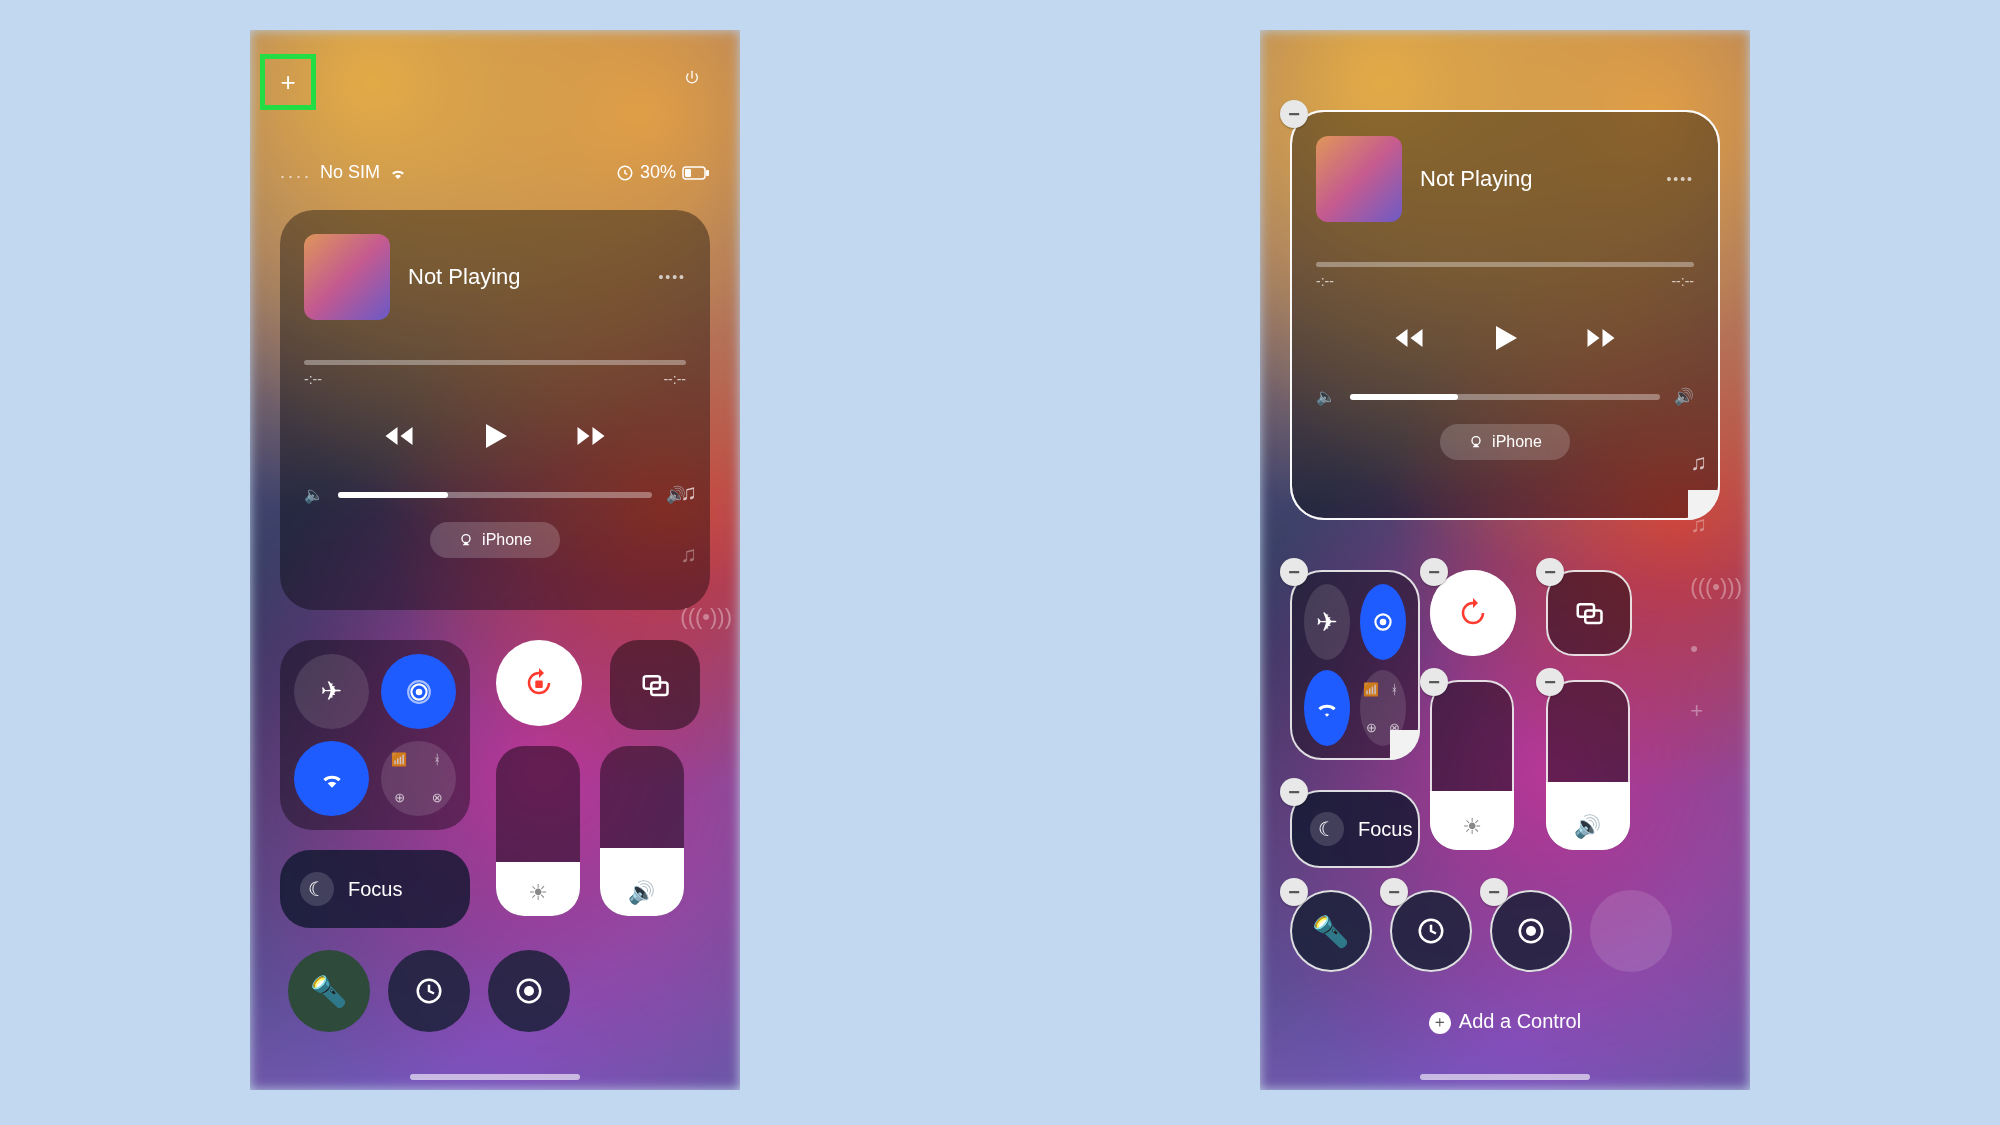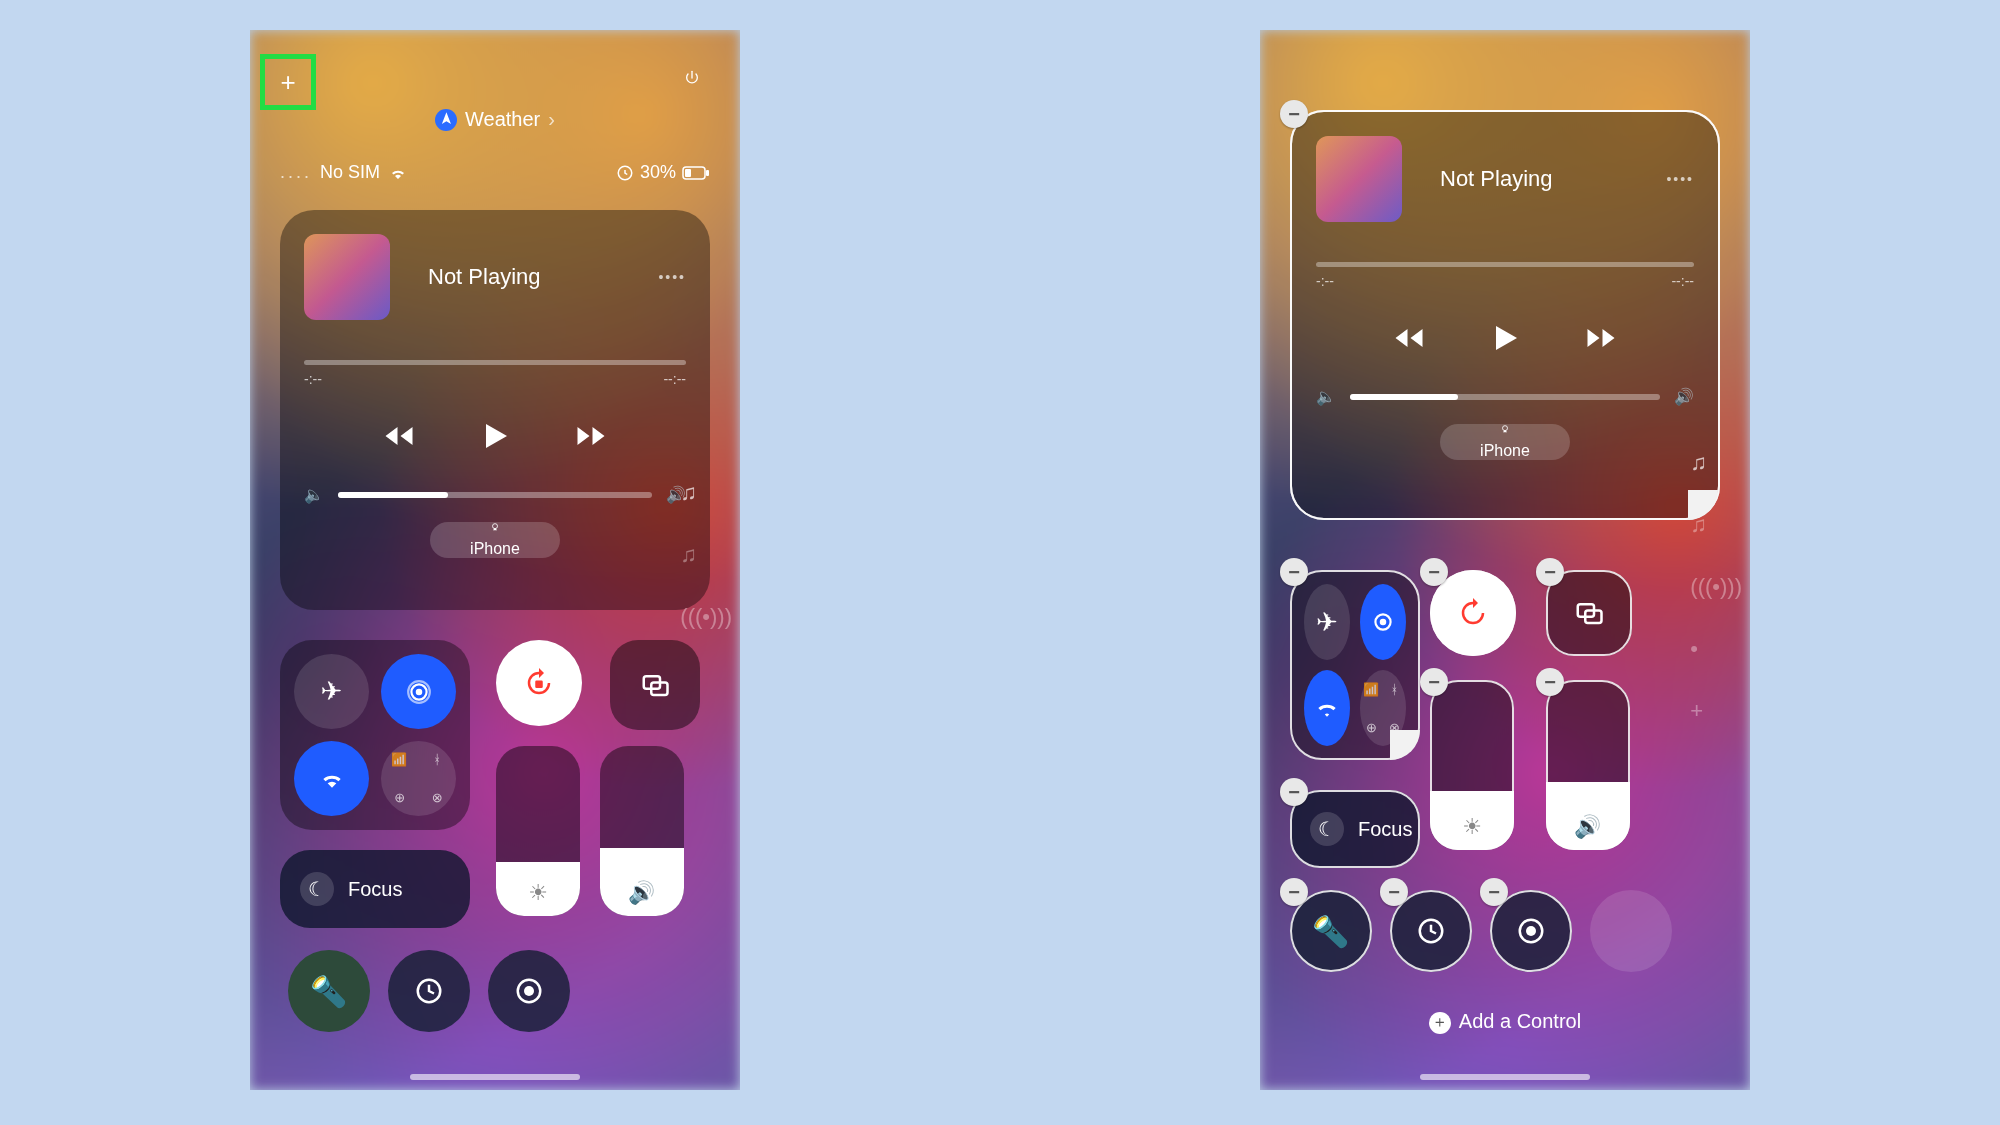--- a/index.html
+++ b/index.html
@@ -60,32 +60,32 @@
   
   .card {
     position:absolute; left:30px; right:30px;
     background:rgba(0,0,0,.38); border-radius:34px;
     color:#fff; padding:24px 24px 18px;
   }
   .music-left { top:180px; height:400px; }
   .music-right{ top:80px;  height:410px; border:2px solid rgba(255,255,255,.8);}
   .art { width:86px; height:86px; border-radius:12px;
          background:linear-gradient(135deg,#f0a060,#d25aa0,#6a5be0); opacity:.85;}
-  .np-row { display:flex; align-items:center; gap:38px; }
+  .np-row { display:flex; align-items:center; gap:18px; }
   .np-title { font-size:22px; }
   .dots { margin-left:auto; letter-spacing:2px; opacity:.7; font-size:14px;}
   .timeline { height:5px; background:rgba(255,255,255,.35); border-radius:3px; margin-top:40px;}
   .times { display:flex; justify-content:space-between; font-size:14px; opacity:.7; margin-top:6px;}
   .controls { display:flex; justify-content:center; gap:60px; margin-top:26px; font-size:36px;}
   .vol-row { display:flex; align-items:center; gap:14px; margin-top:30px;}
   .vol-bar { flex:1; height:6px; background:rgba(255,255,255,.35); border-radius:3px; position:relative;}
   .vol-bar::after{content:"";position:absolute;left:0;top:0;height:100%;width:35%;background:#fff;border-radius:3px;}
   .airplay-pill{
     margin:18px auto 0; width:130px; height:36px; border-radius:20px;
-    background:rgba(255,255,255,.18); display:flex;align-items:center;justify-content:center;gap:8px;font-size:16px;flex-direction:column;
+    background:rgba(255,255,255,.18); display:flex;align-items:center;justify-content:center;gap:8px;font-size:16px;
   }
 
   
   .pages { position:absolute; right:8px; top:450px; display:flex; flex-direction:column; gap:36px; color:rgba(255,255,255,.7); font-size:22px;}
   .pages.rt { top:420px; }
 
   
   .conn {
     position:absolute; left:30px; width:190px; height:190px;
     background:rgba(0,0,0,.38); border-radius:32px; padding:14px;
@@ -171,29 +171,20 @@
       <span>+</span>
     </div>
     <div class="power">
       <svg viewBox="0 0 24 24">
           <path d="M12 2v10" stroke="#fff" stroke-width="2" fill="none" stroke-linecap="round"></path>
           <path d="M6 6a8 8 0 1 0 12 0" stroke="#fff" stroke-width="2" fill="none" stroke-linecap="round"></path>
         </svg>
     </div>
   </div>
 
-  <div class="breadcrumb">
-    <span class="loc-dot">
-      <svg viewBox="0 0 24 24" style="width:14px;height:14px;fill:#fff;transform:rotate(-45deg)">
-          <path d="M2 12l20-9-9 20-2-9z"></path>
-        </svg>
-    </span>
-    <span>Weather</span>
-    <span class="chev">›</span>
-  </div>
 
   <div class="status">
     <span style="display:flex;gap:8px;align-items:center">
       <span style="letter-spacing:3px;opacity:.7">....</span>
       <span>No SIM</span>
       <svg viewBox="0 0 24 24" style="width:20px">
           <path d="M12 20l-2-2a3 3 0 014 0zM4 12a12 12 0 0116 0l-2 2a9 9 0 00-12 0zM8 16a6 6 0 018 0l-2 2a3 3 0 00-4 0z"></path>
         </svg>
     </span>
     <span class="stat-right">

